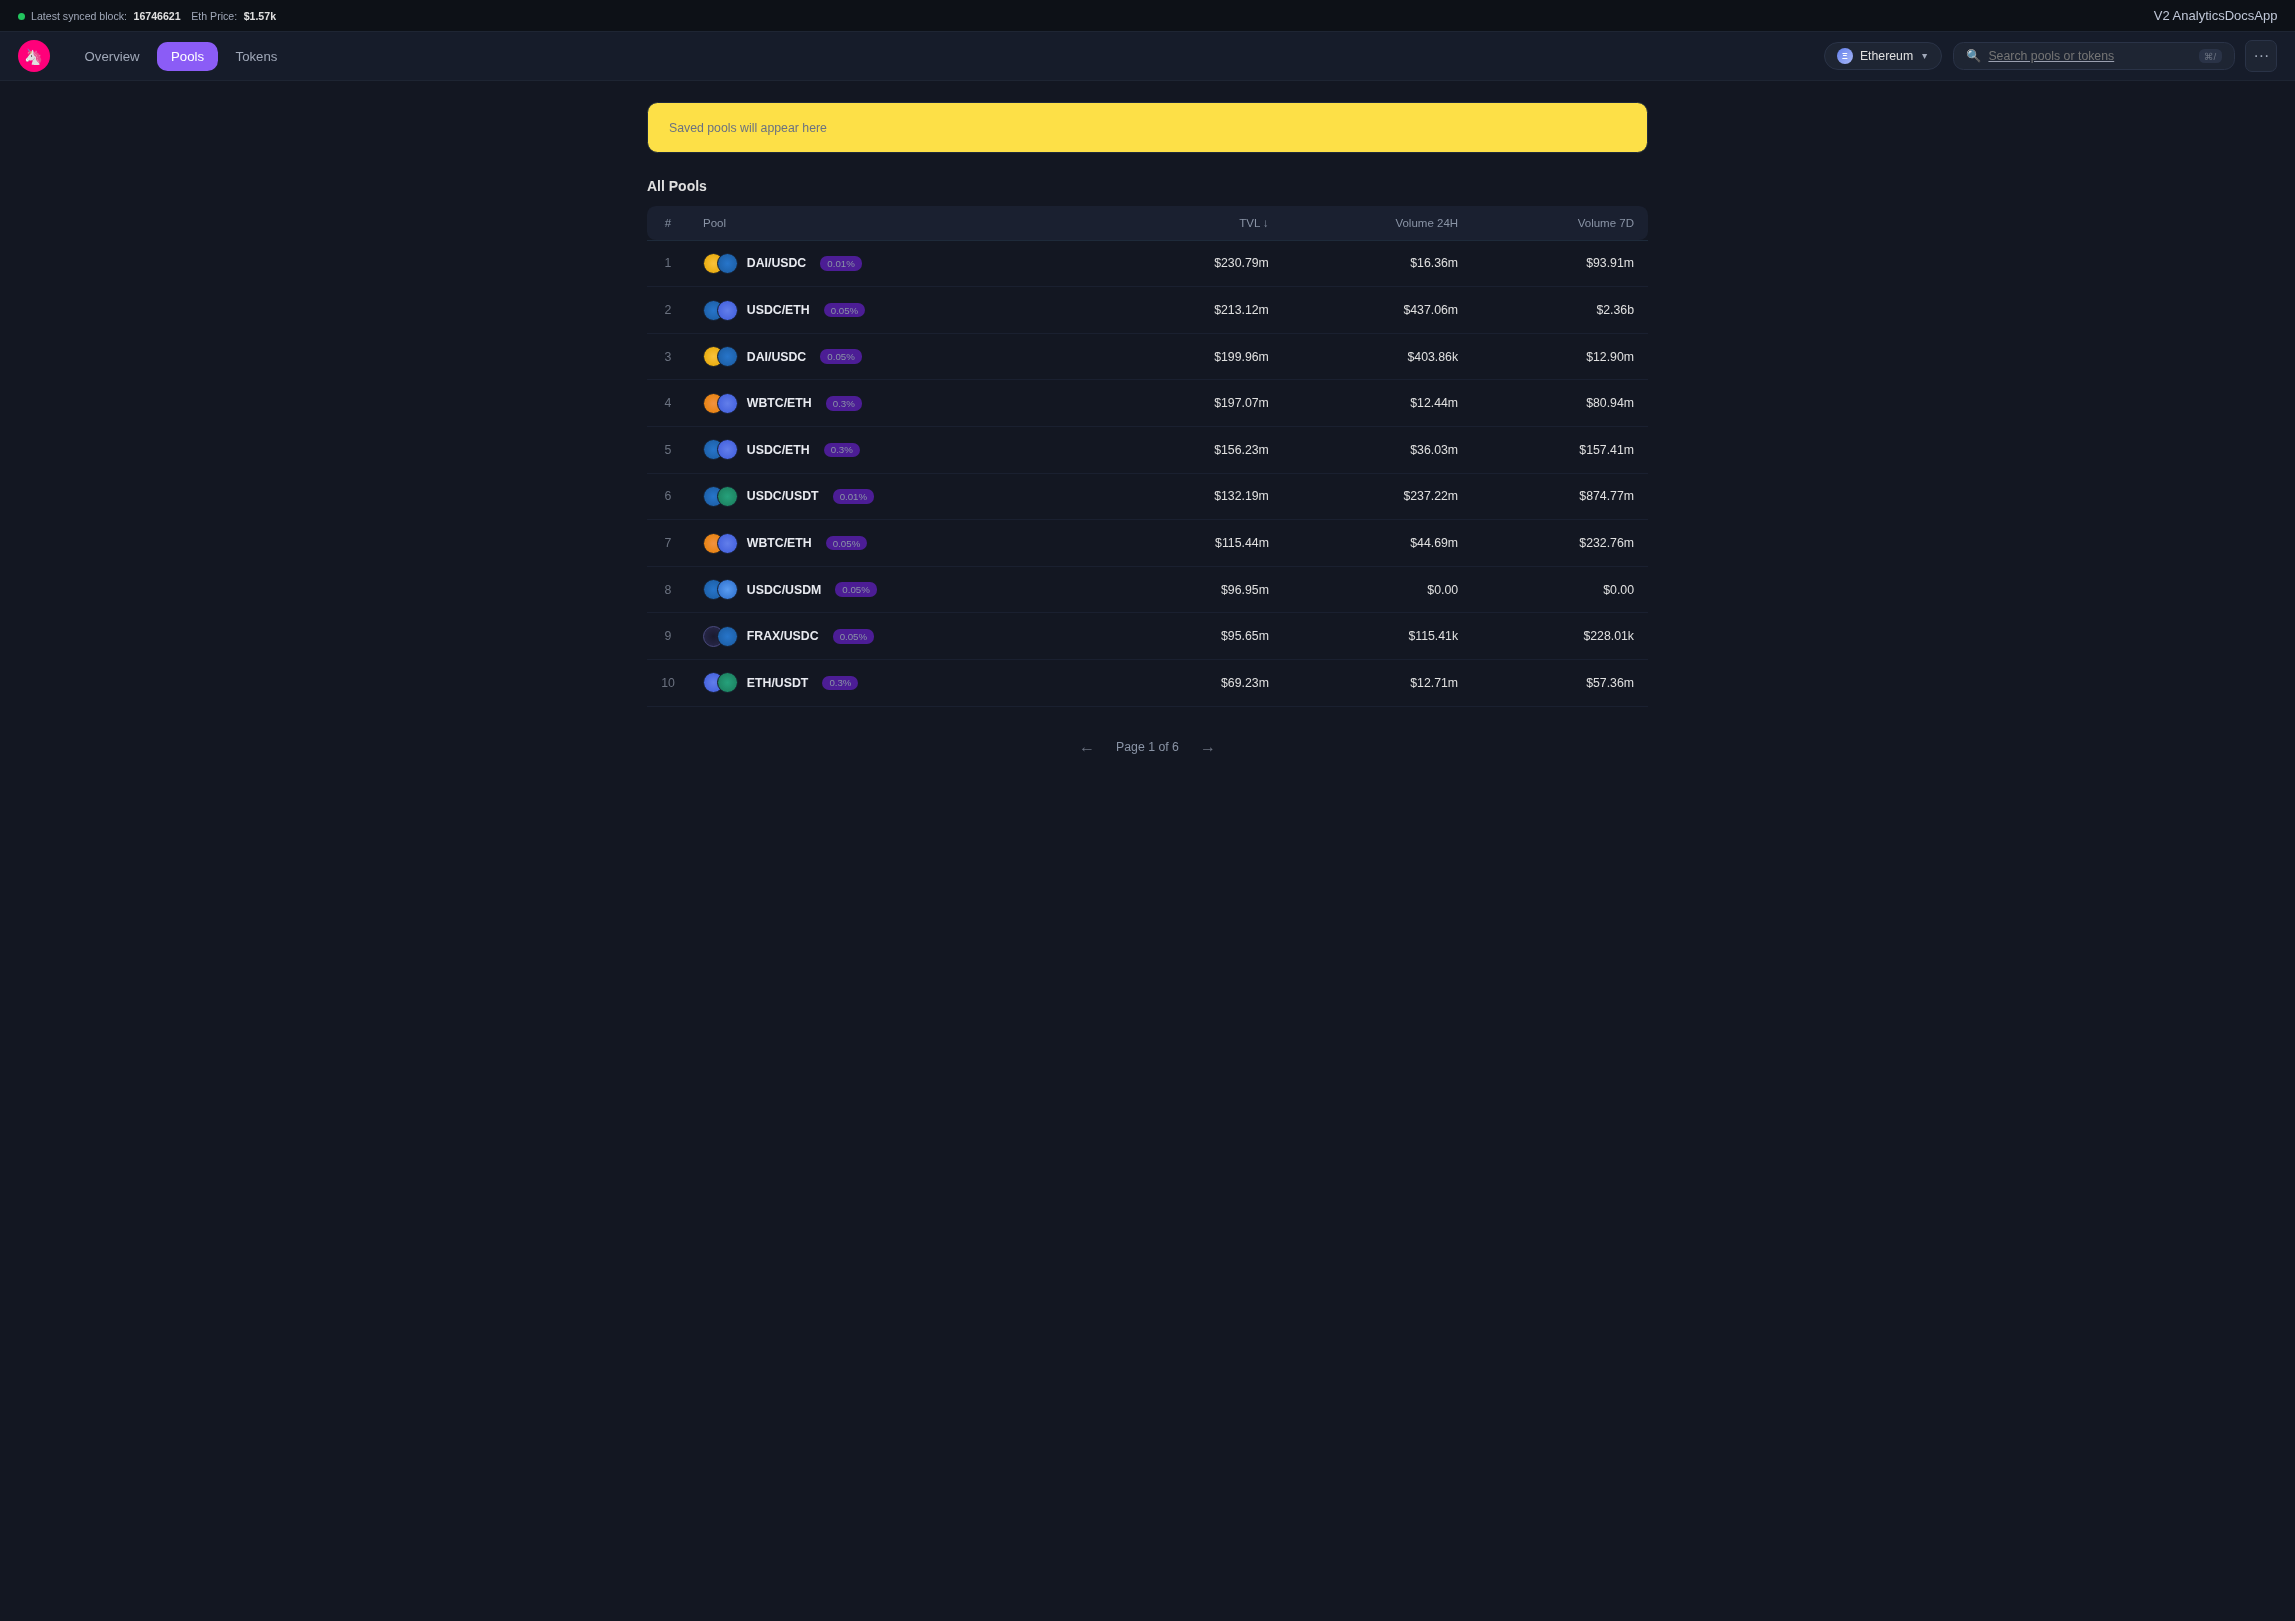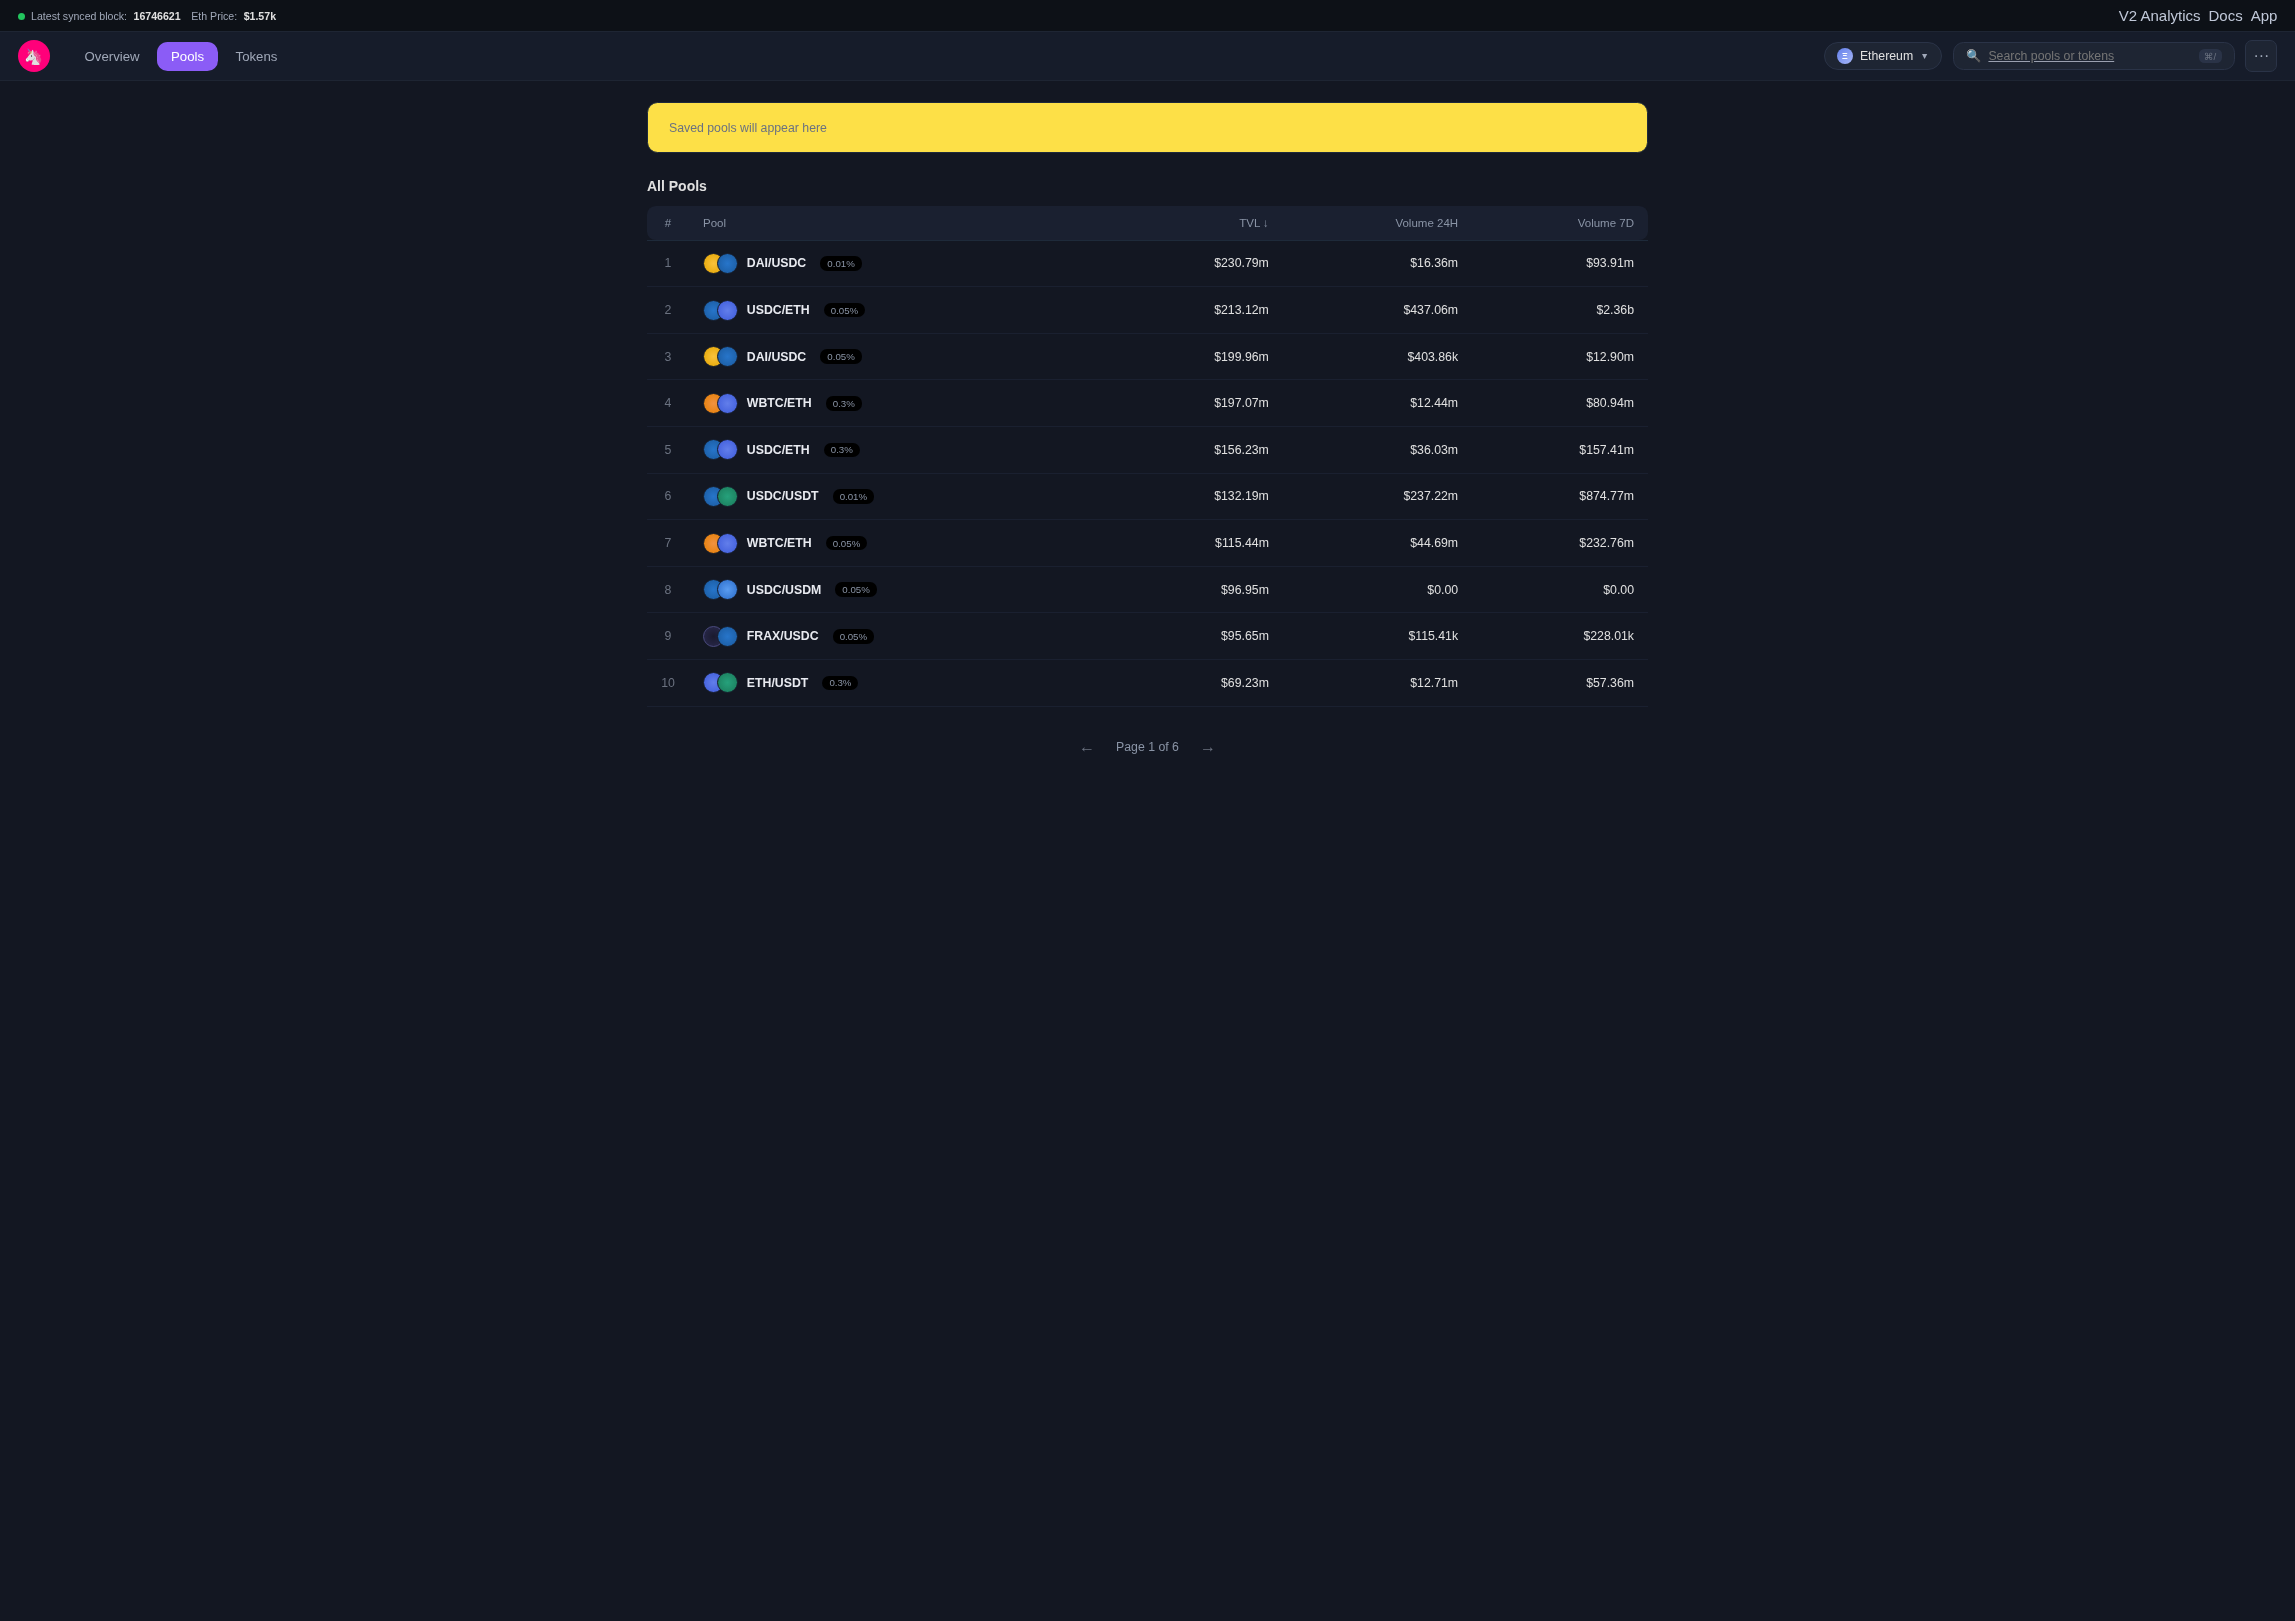--- a/index.html
+++ b/index.html
@@ -31,22 +31,22 @@
     .sync-dot {
       width: 7px; height: 7px;
       background: #22c55e;
       border-radius: 50%;
       display: inline-block;
       margin-right: 3.5px;
     }
     .topbar-right {
       display: flex;
       align-items: center;
-      gap: 8px;
-      font-size: 15px;
+      gap: 0;
+      font-size: 13px;
       color: #c0c8d8;
     }
     .topbar-right a {
       color: #c0c8d8;
       text-decoration: none;
       cursor: pointer;
     }
 
     
     .navbar {
@@ -247,21 +247,21 @@
     .t-usdt   { background: radial-gradient(circle, #26a17b, #1a7a5a); }
     .t-usdm   { background: radial-gradient(circle, #5a9cf0, #2a6cca); }
     .t-frax   { background: radial-gradient(circle, #1a1a2e, #2a2a4e); border: 0.9px solid #4a4a7e; }
 
     .pool-name {
       font-weight: 600;
       color: #e8eaf0;
       font-size: 12.3px;
     }
     .fee-badge {
-      background: #000000;
+      background: #4c1d95;
       color: #8a94a6;
       border-radius: 7px;
       padding: 1.8px 7px;
       font-size: 9.7px;
       font-weight: 500;
       margin-left: 5.3px;
     }
 
     
     .pagination {

